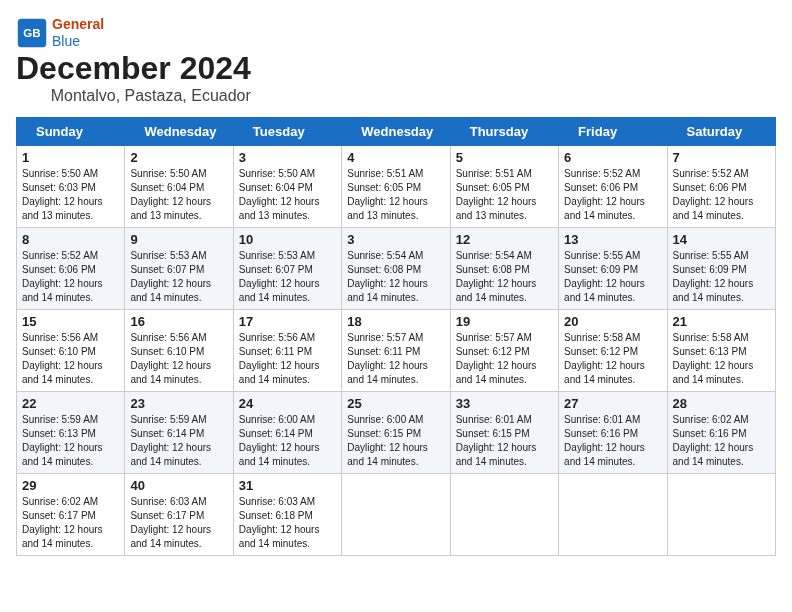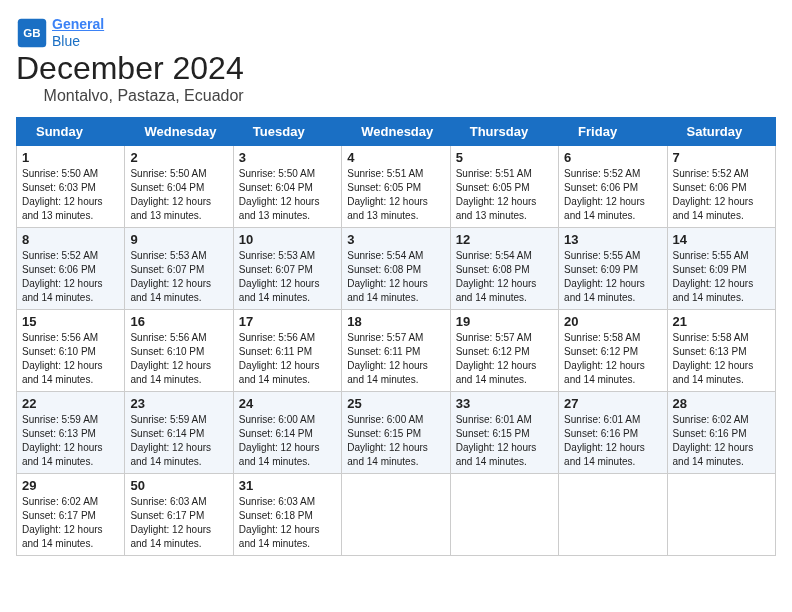--- a/index.html
+++ b/index.html
@@ -24,21 +24,21 @@
     }
     .logo-icon {
       width: 32px;
       height: 32px;
     }
     .title-block {
       text-align: right;
     }
     .cal-title {
       font-size: 32px;
-      font-weight: normal;
+      font-weight: bold;
       color: #222;
     }
     .cal-subtitle {
       font-size: 16px;
       color: #444;
     }
     table {
       width: 100%;
       border-collapse: collapse;
       table-layout: fixed;
@@ -84,21 +84,21 @@
 </head>
 <body>
 
 <div class="header">
   <div class="logo">
     <svg class="logo-icon" viewBox="0 0 36 36">
       <rect x="2" y="2" width="32" height="32" rx="4" fill="#1a6fc4"></rect>
       <text x="18" y="22" text-anchor="middle" fill="white" font-size="13" font-weight="bold" font-family="Arial">GB</text>
     </svg>
     <div>
-      <div style="font-size:14px;font-weight:bold;color:#3b82f6;line-height:1.2;text-decoration:underline;">General</div>
+      <div style="font-size:14px;font-weight:bold;color:#c2410c;line-height:1.2;">General</div>
       <div style="font-size:14px;font-weight:normal;color:#1a6fc4;line-height:1.2;">Blue</div>
     </div>
   </div>
   <div class="title-block">
     <div class="cal-title">December 2024</div>
     <div class="cal-subtitle">Montalvo, Pastaza, Ecuador</div>
   </div>
 </div>
 
 <table>
@@ -320,21 +320,21 @@
       </tr>
       <tr>
         <td>
           <span class="day-num">29</span>
           <div class="day-info" style="white-space: pre-line;">Sunrise: 6:02 AM
 Sunset: 6:17 PM
 Daylight: 12 hours
 and 14 minutes.</div>
         </td>
         <td>
-          <span class="day-num">50</span>
+          <span class="day-num">40</span>
           <div class="day-info" style="white-space: pre-line;">Sunrise: 6:03 AM
 Sunset: 6:17 PM
 Daylight: 12 hours
 and 14 minutes.</div>
         </td>
         <td>
           <span class="day-num">31</span>
           <div class="day-info" style="white-space: pre-line;">Sunrise: 6:03 AM
 Sunset: 6:18 PM
 Daylight: 12 hours

